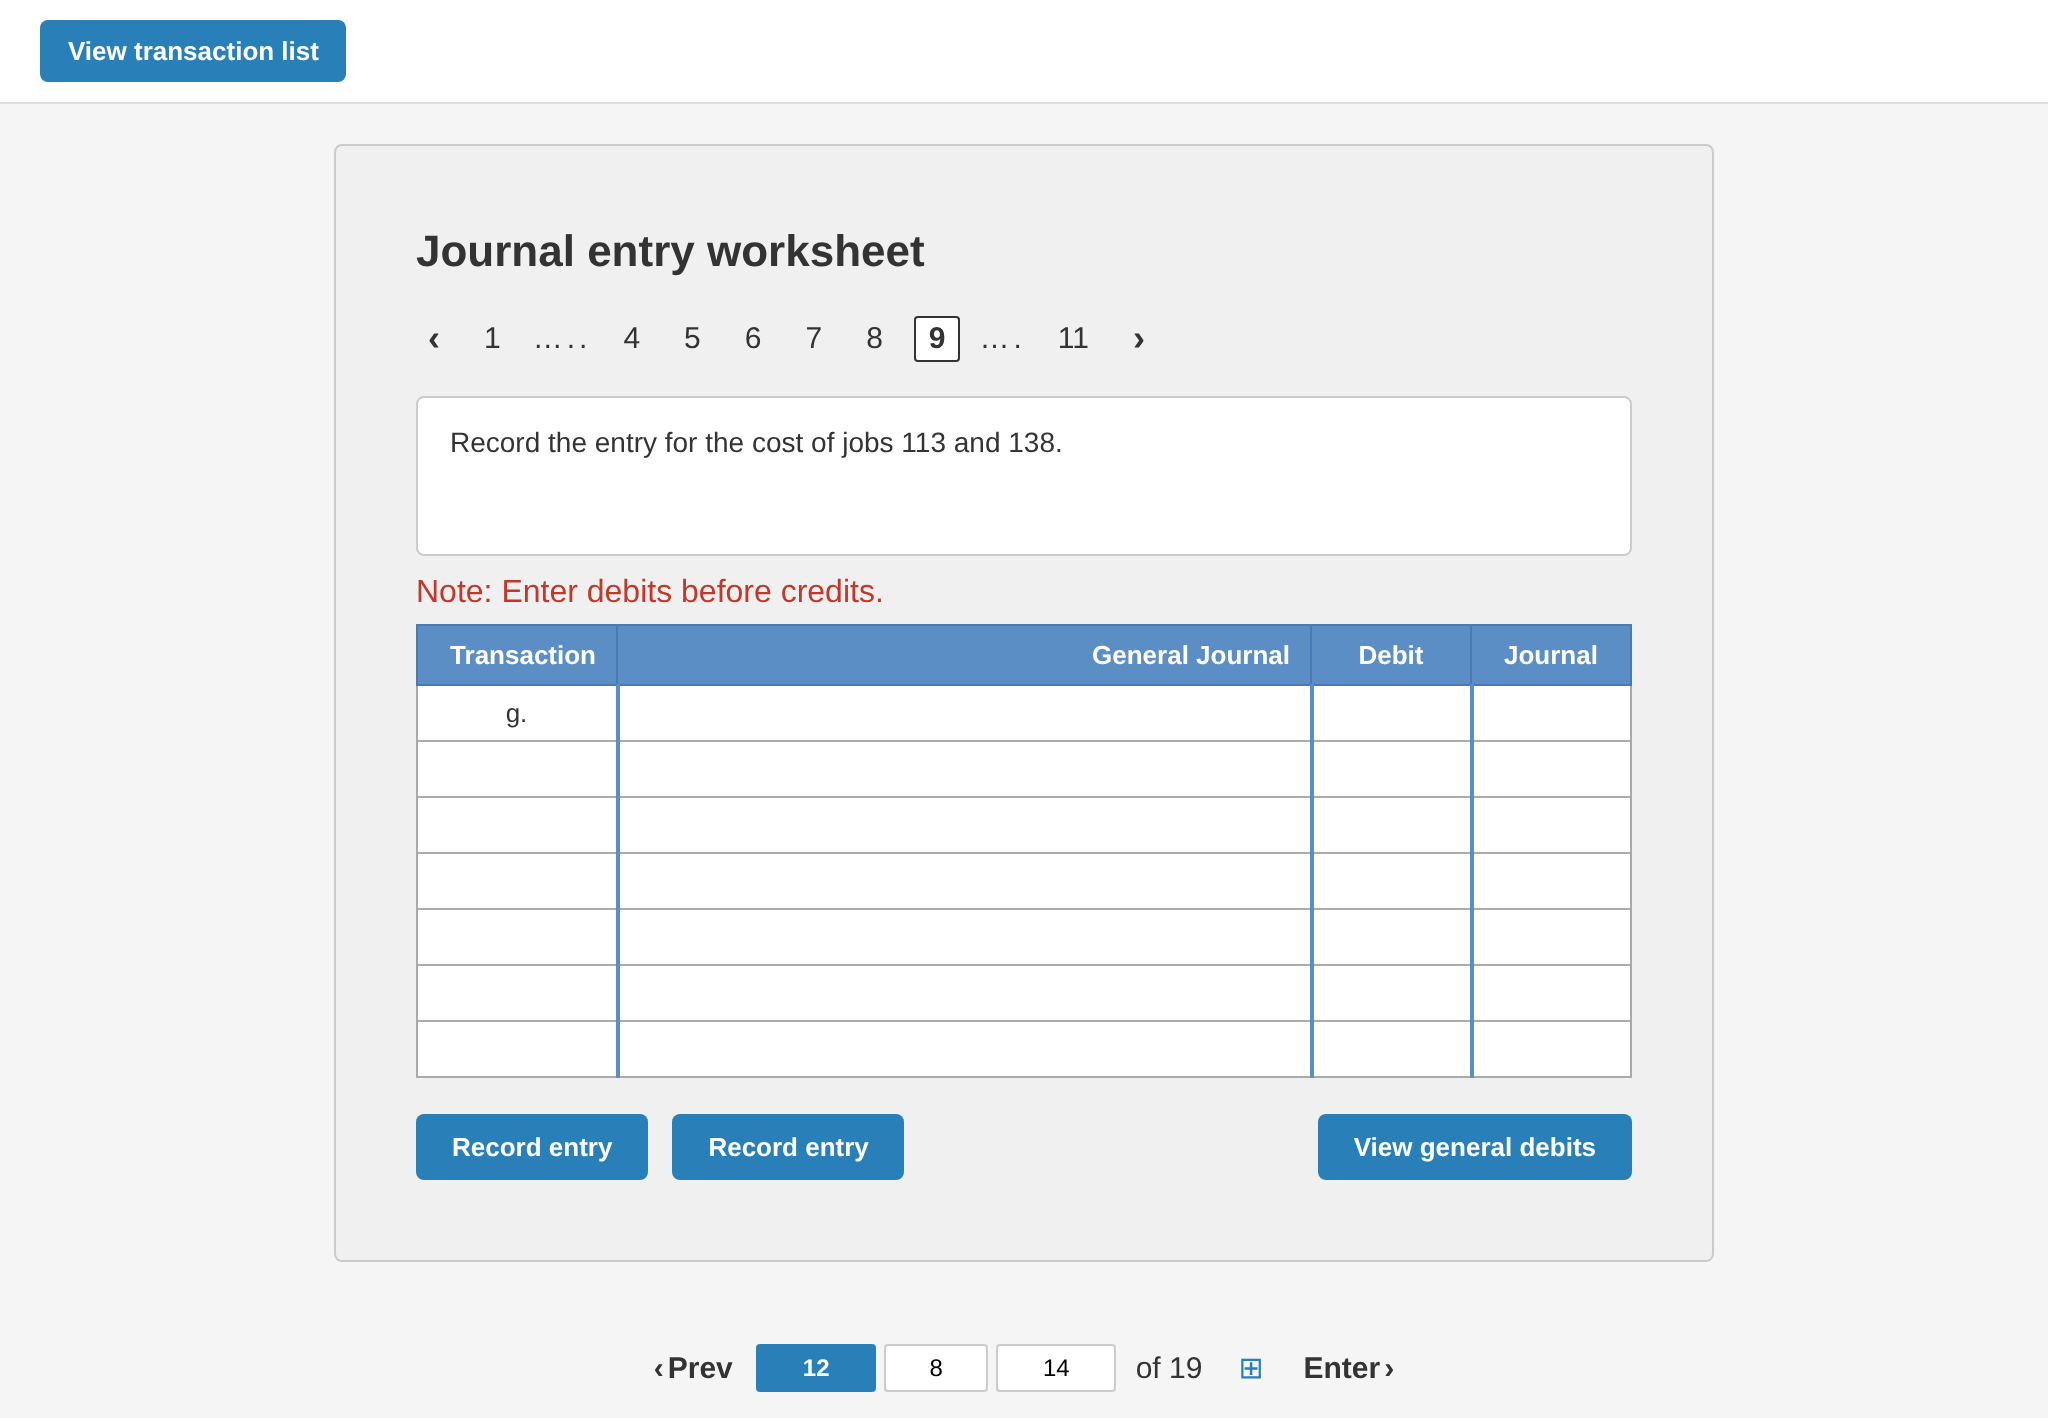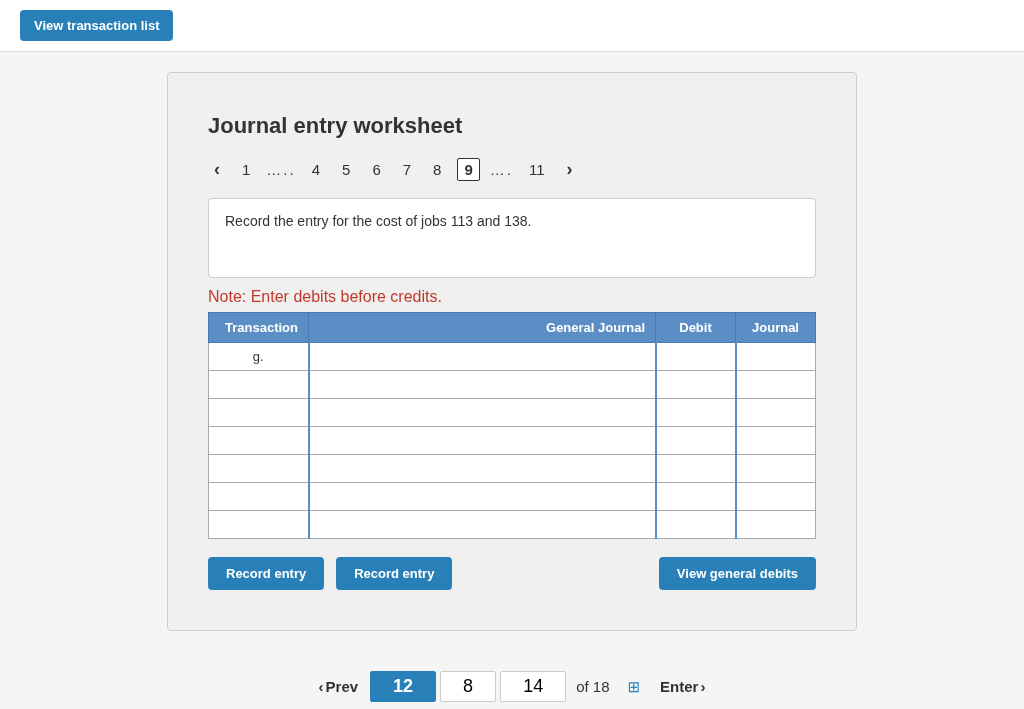--- a/index.html
+++ b/index.html
@@ -156,21 +156,21 @@
       padding: 20px 0 10px 0;
       gap: 4px;
       font-size: 15px;
     }
     .bottom-pagination .bp-page {
       padding: 4px 22px;
       border: 1px solid #ccc;
       cursor: pointer;
       background: #fff;
       border-radius: 2px;
-      font-size: 18px;
+      font-size: 12px;
     }
     .bottom-pagination .bp-page.active {
       background: #2980b9;
       color: #fff;
       border-color: #2980b9;
       font-weight: bold;
     }
     .bottom-pagination .bp-of {
       padding: 0 6px;
       color: #333;
@@ -303,19 +303,19 @@
 </div>
 
 <div class="bottom-pagination">
   <button class="bp-prev">
     <span>‹</span>
     <span>Prev</span>
   </button>
   <button class="bp-page active">12</button>
   <button class="bp-page">8</button>
   <button class="bp-page">14</button>
-  <span class="bp-of">of 18</span>
+  <span class="bp-of">of 19</span>
   <span class="bp-grid-icon">⊞</span>
   <button class="bp-next">
     <span>Enter</span>
     <span>›</span>
   </button>
 </div>
 
 </body></html>

